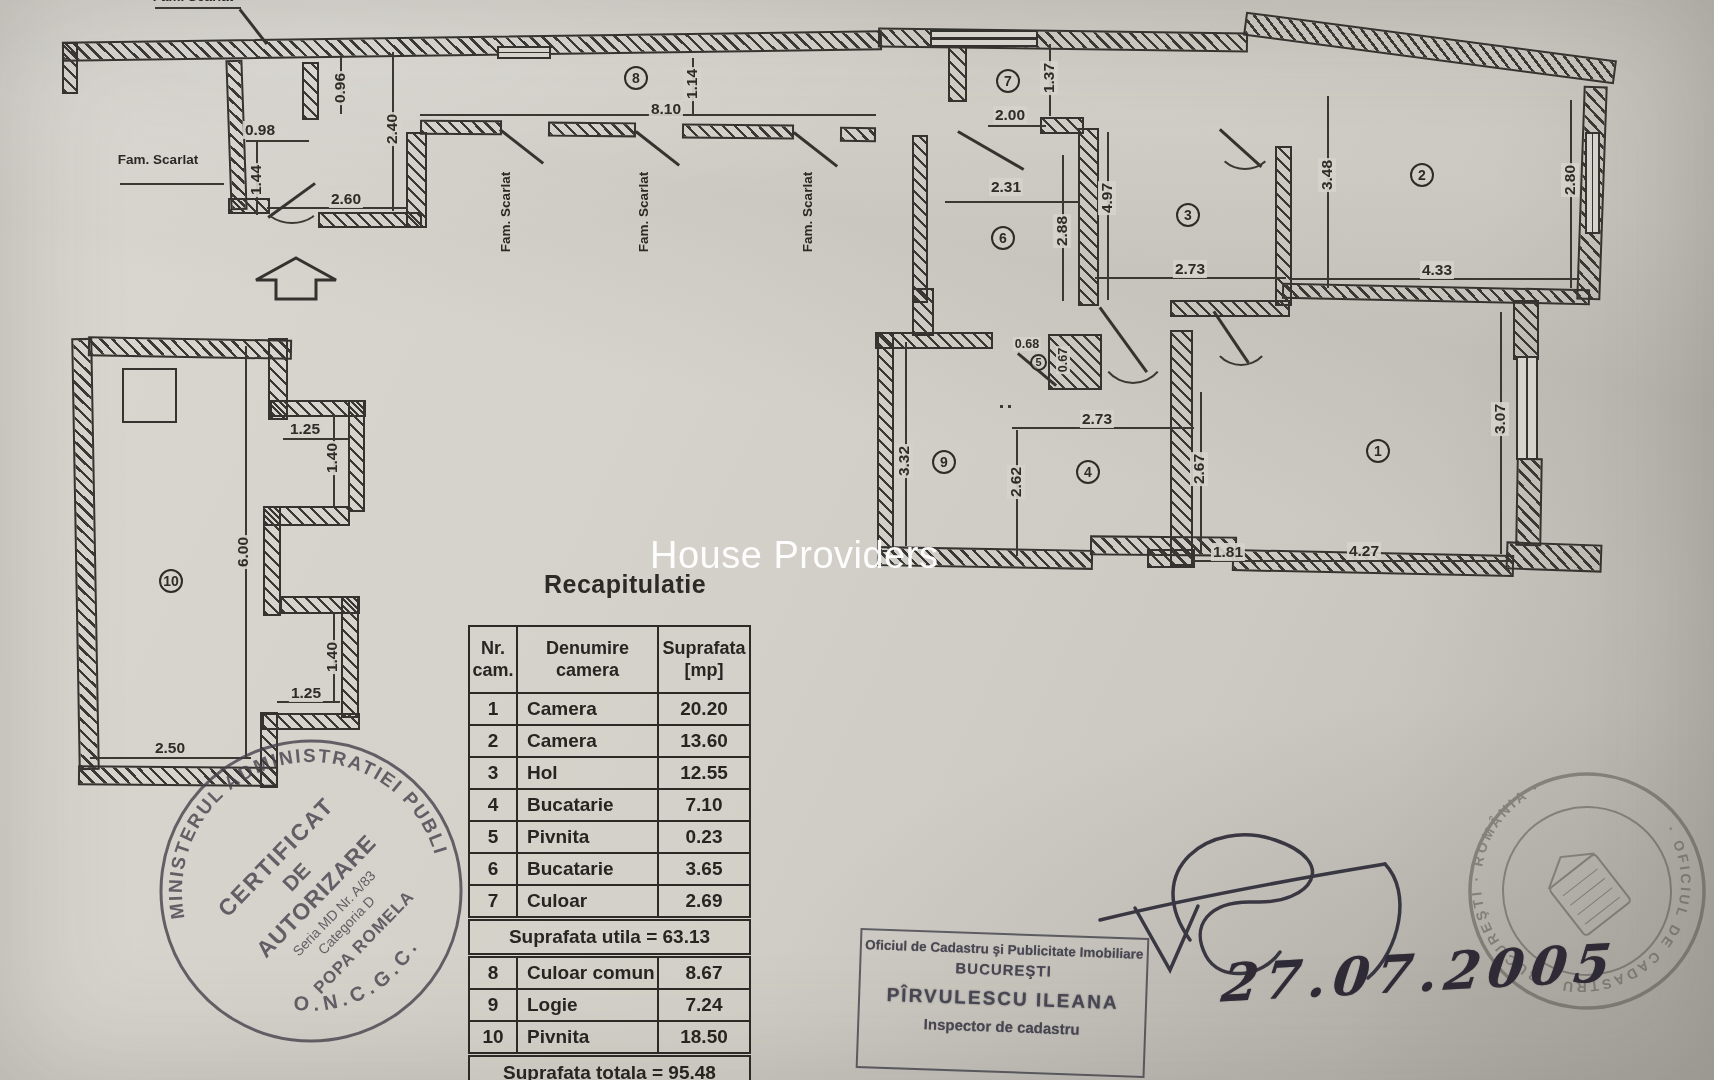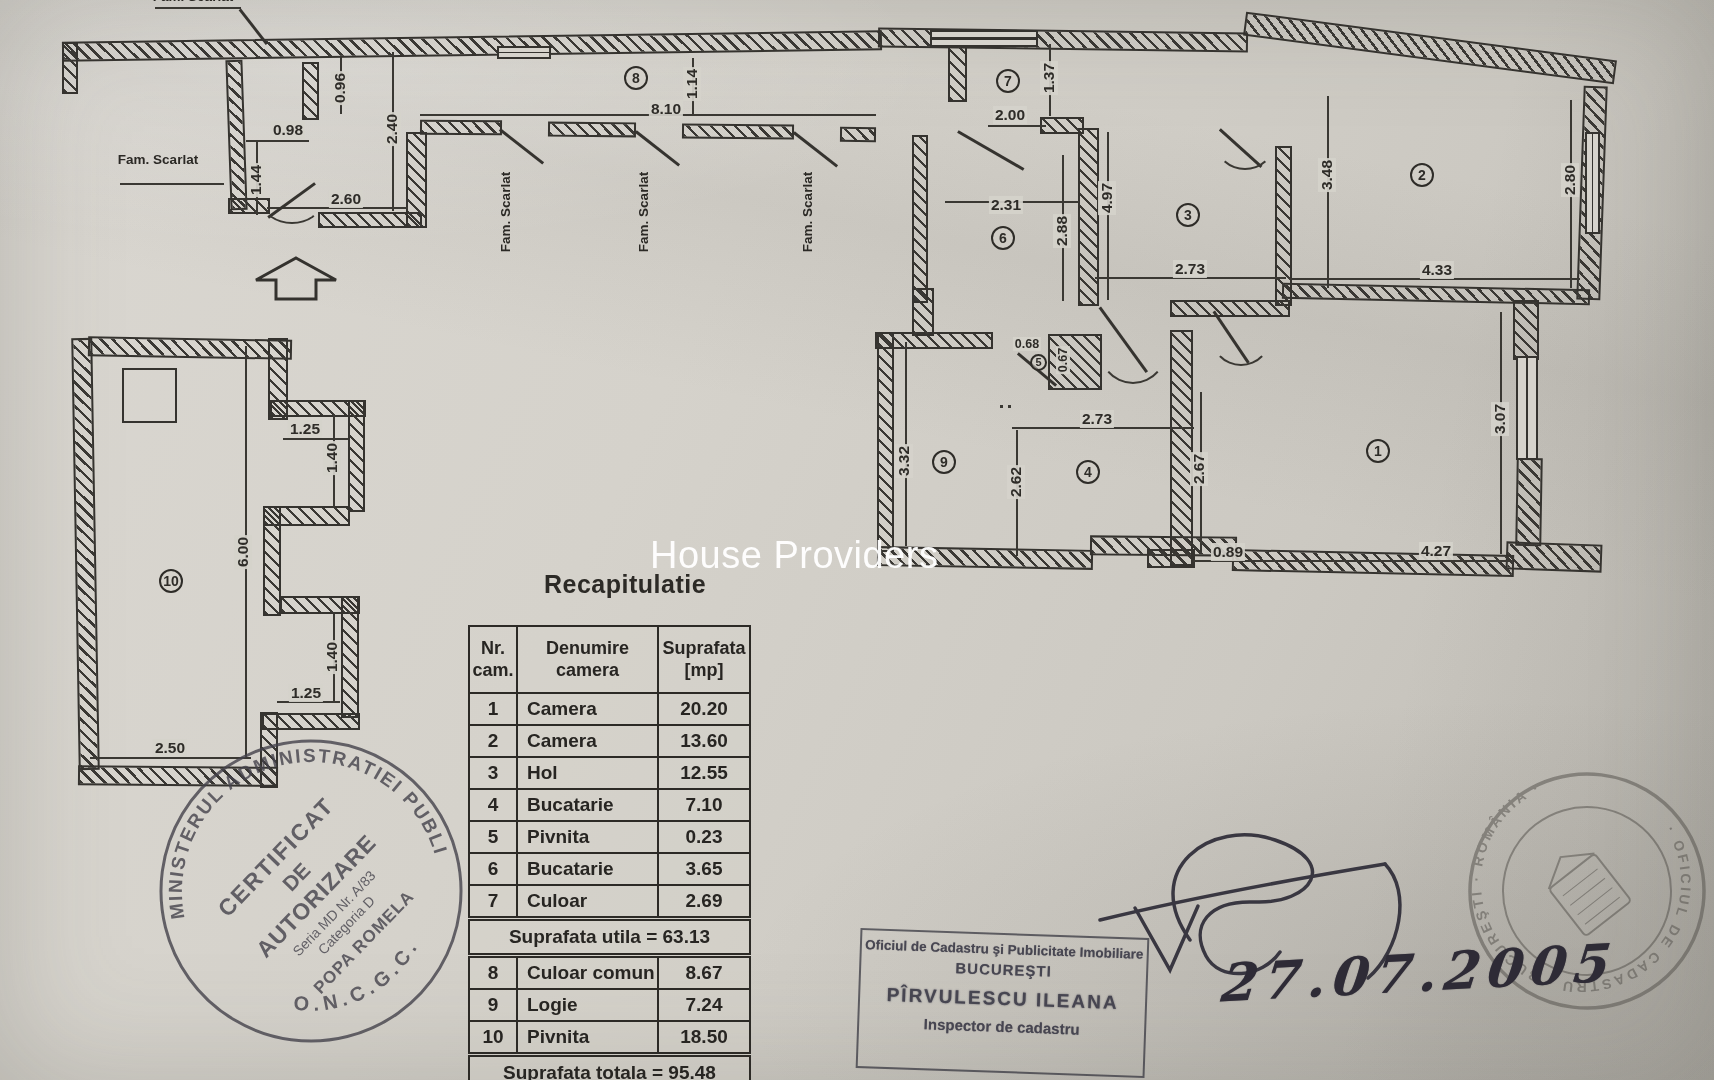--- a/index.html
+++ b/index.html
@@ -161,43 +161,43 @@
       <div class="arc" style="left: 262px; top: 180px; width: 60px; height: 44px;"></div>
       <div class="arc" style="left: 1096px; top: 300px; width: 74px; height: 84px;"></div>
       <div class="arc" style="left: 1216px; top: 118px; width: 58px; height: 52px;"></div>
       <div class="arc" style="left: 1210px; top: 302px; width: 62px; height: 64px;"></div>
       <div class="win v" style="left: 1516px; top: 356px; width: 22px; height: 104px;"></div>
       <div class="win v" style="left: 1585px; top: 132px; width: 15px; height: 102px;"></div>
       <div class="win h" style="left: 930px; top: 30px; width: 108px; height: 17px;"></div>
       <div class="win h" style="left: 497px; top: 46px; width: 54px; height: 13px;"></div>
       <div class="win box" style="left: 122px; top: 368px; width: 55px; height: 55px;"></div>
       <div class="dim" style="left: 340px; top: 88px; transform: translate(-50%, -50%) rotate(-90deg);">0.96</div>
-      <div class="dim" style="left: 288px; top: 130px; transform: translate(-50%, -50%);">0.98</div>
+      <div class="dim" style="left: 260px; top: 130px; transform: translate(-50%, -50%);">0.98</div>
       <div class="dim" style="left: 392px; top: 129px; transform: translate(-50%, -50%) rotate(-90deg);">2.40</div>
       <div class="dim" style="left: 256px; top: 180px; transform: translate(-50%, -50%) rotate(-90deg);">1.44</div>
       <div class="dim" style="left: 346px; top: 199px; transform: translate(-50%, -50%);">2.60</div>
       <div class="dim" style="left: 666px; top: 109px; transform: translate(-50%, -50%);">8.10</div>
       <div class="dim" style="left: 692px; top: 84px; transform: translate(-50%, -50%) rotate(-90deg);">1.14</div>
       <div class="dim" style="left: 1010px; top: 115px; transform: translate(-50%, -50%);">2.00</div>
       <div class="dim" style="left: 1049px; top: 78px; transform: translate(-50%, -50%) rotate(-90deg);">1.37</div>
-      <div class="dim" style="left: 1006px; top: 205px; transform: translate(-50%, -50%);">2.31</div>
+      <div class="dim" style="left: 1006px; top: 187px; transform: translate(-50%, -50%);">2.31</div>
       <div class="dim" style="left: 1062px; top: 231px; transform: translate(-50%, -50%) rotate(-90deg);">2.88</div>
       <div class="dim" style="left: 1107px; top: 198px; transform: translate(-50%, -50%) rotate(-90deg);">4.97</div>
       <div class="dim" style="left: 1190px; top: 269px; transform: translate(-50%, -50%);">2.73</div>
       <div class="dim" style="left: 1327px; top: 175px; transform: translate(-50%, -50%) rotate(-90deg);">3.48</div>
       <div class="dim" style="left: 1570px; top: 180px; transform: translate(-50%, -50%) rotate(-90deg);">2.80</div>
       <div class="dim" style="left: 1437px; top: 270px; transform: translate(-50%, -50%);">4.33</div>
       <div class="dim s" style="left: 1027px; top: 344px; transform: translate(-50%, -50%);">0.68</div>
       <div class="dim s" style="left: 1063px; top: 360px; transform: translate(-50%, -50%) rotate(-90deg);">0.67</div>
       <div class="dim" style="left: 904px; top: 461px; transform: translate(-50%, -50%) rotate(-90deg);">3.32</div>
       <div class="dim" style="left: 1016px; top: 482px; transform: translate(-50%, -50%) rotate(-90deg);">2.62</div>
       <div class="dim" style="left: 1097px; top: 419px; transform: translate(-50%, -50%);">2.73</div>
       <div class="dim" style="left: 1199px; top: 469px; transform: translate(-50%, -50%) rotate(-90deg);">2.67</div>
-      <div class="dim" style="left: 1228px; top: 552px; transform: translate(-50%, -50%);">0.89</div>
-      <div class="dim" style="left: 1436px; top: 551px; transform: translate(-50%, -50%);">4.27</div>
+      <div class="dim" style="left: 1228px; top: 552px; transform: translate(-50%, -50%);">1.81</div>
+      <div class="dim" style="left: 1364px; top: 551px; transform: translate(-50%, -50%);">4.27</div>
       <div class="dim" style="left: 1500px; top: 419px; transform: translate(-50%, -50%) rotate(-90deg);">3.07</div>
       <div class="dim" style="left: 305px; top: 429px; transform: translate(-50%, -50%);">1.25</div>
       <div class="dim" style="left: 332px; top: 458px; transform: translate(-50%, -50%) rotate(-90deg);">1.40</div>
       <div class="dim" style="left: 243px; top: 552px; transform: translate(-50%, -50%) rotate(-90deg);">6.00</div>
       <div class="dim" style="left: 332px; top: 657px; transform: translate(-50%, -50%) rotate(-90deg);">1.40</div>
       <div class="dim" style="left: 306px; top: 693px; transform: translate(-50%, -50%);">1.25</div>
       <div class="dim" style="left: 170px; top: 748px; transform: translate(-50%, -50%);">2.50</div>
       <div class="rmc" style="left: 1366px; top: 439px;">1</div>
       <div class="rmc" style="left: 1410px; top: 163px;">2</div>
       <div class="rmc" style="left: 1176px; top: 203px;">3</div>

